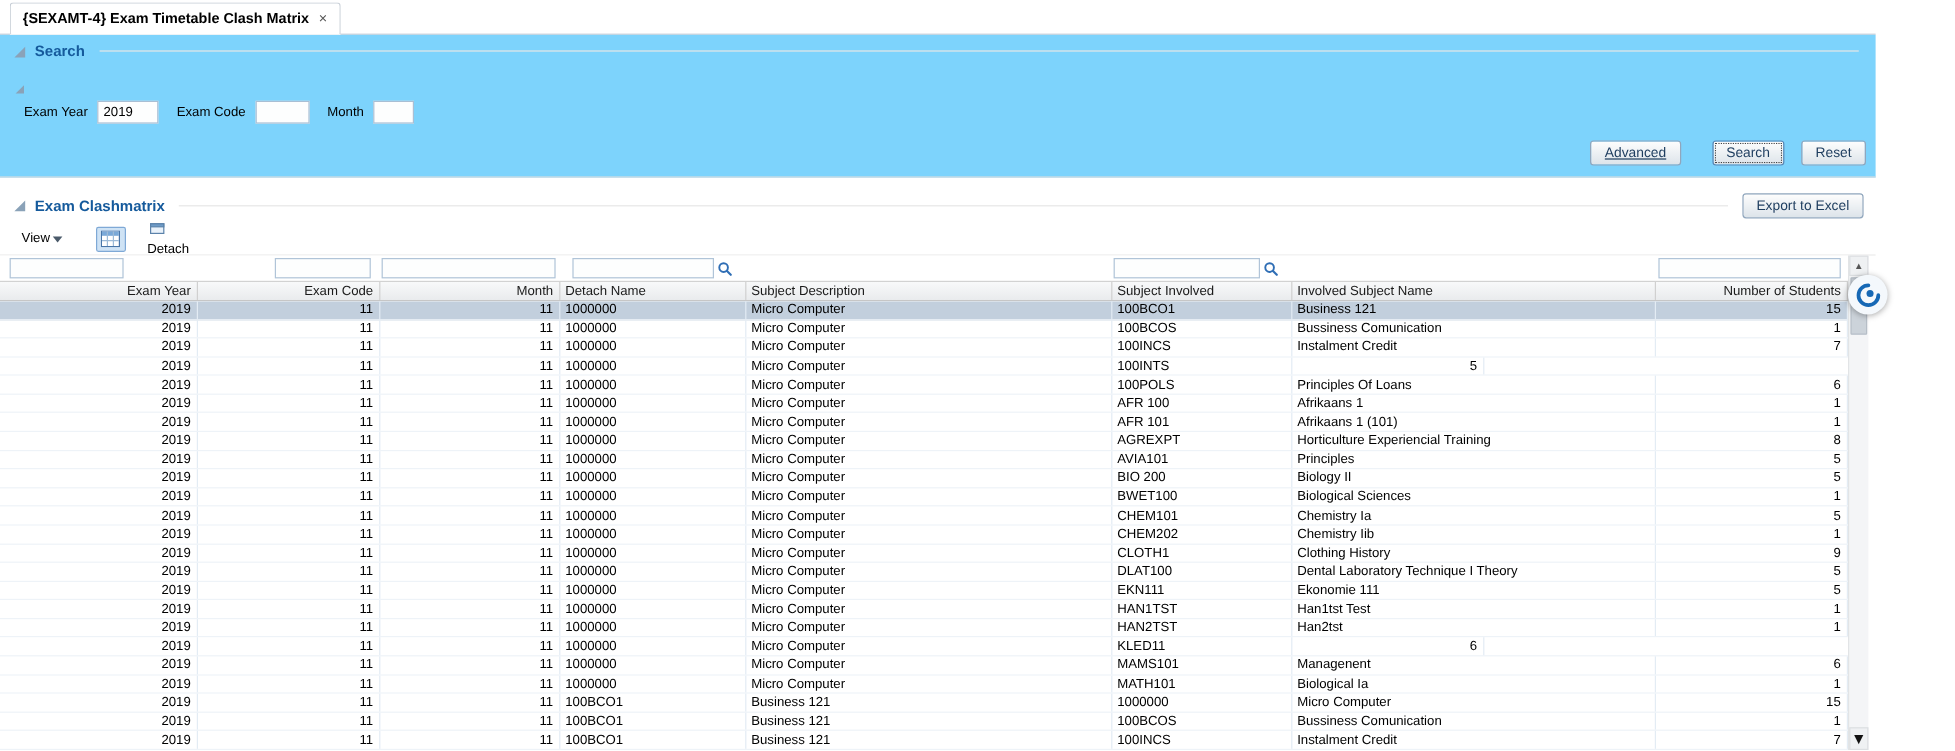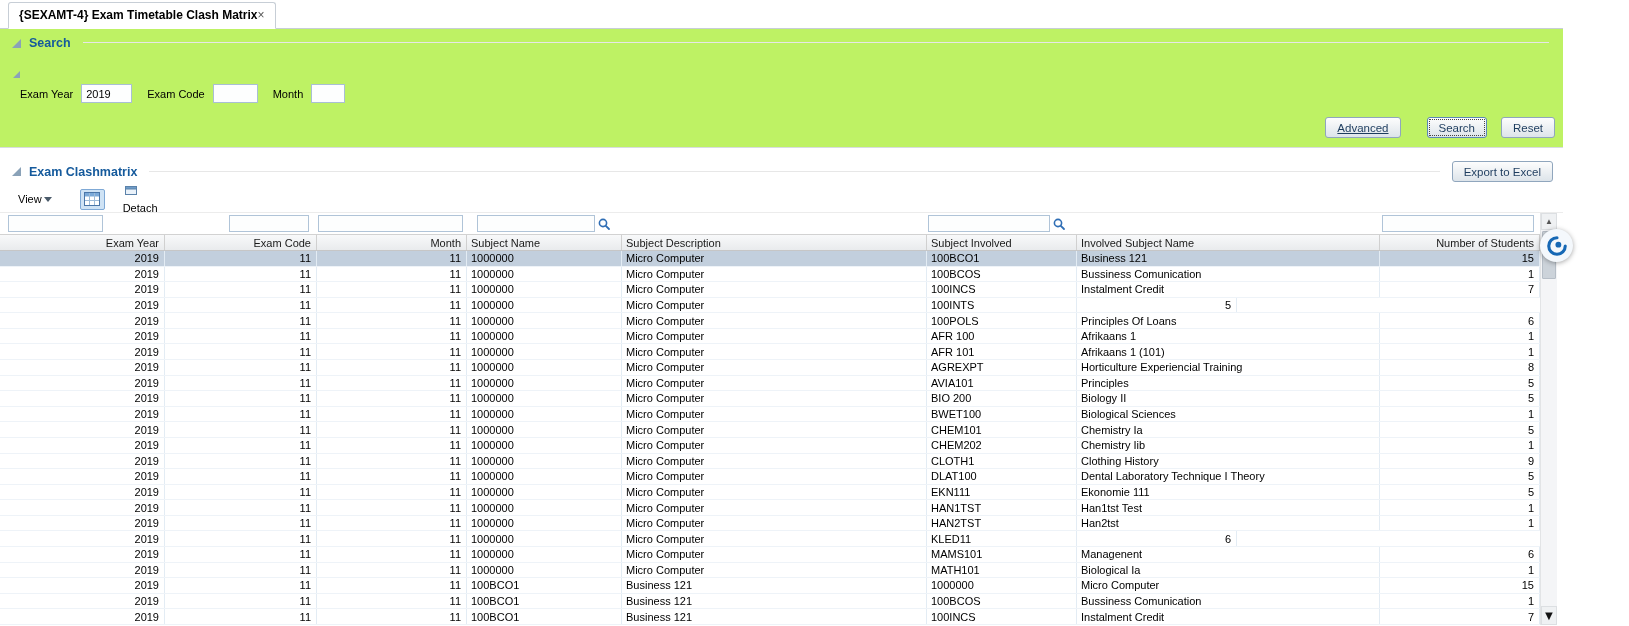--- a/index.html
+++ b/index.html
@@ -6,36 +6,36 @@
   html, body {
     width: 1629px; height: 626px; overflow: hidden;
     background: #fff; color: #000;
     font-family: "Liberation Sans", sans-serif; font-size: 11px;
   }
   .app { width: 1563px; position: relative; }
 
   
   .tabbar { height: 29px; display: flex; align-items: flex-end; padding-left: 8px;
             border-bottom: 1px solid #c7ced6; background: #fff; }
-  .tab { display: flex; align-items: center; padding: 5px 10px 6px 10px;
+  .tab { display: flex; align-items: center; gap: 8px; padding: 5px 10px 6px 10px;
          border: 1px solid #c7ced6; border-bottom: 1px solid #fff; border-radius: 3px 3px 0 0;
          background: #fff; margin-bottom: -1px; position: relative; z-index: 2; }
   .tab-label { font-weight: bold; font-size: 12px; }
   .tab-close { color: #555; font-size: 12px; line-height: 1; }
 
   
   .panel-header { display: flex; align-items: center; padding: 7px 10px 4px 12px; }
   .disc { width: 0; height: 0; border-left: 9px solid transparent;
           border-bottom: 9px solid #8aa2b8; margin-right: 8px; flex: none; }
   .disc.small { border-left-width: 7px; border-bottom-width: 7px; }
   .panel-title { font-weight: bold; font-size: 12.5px; color: #155a9c; white-space: nowrap; }
   .header-rule { flex: 1; height: 2px; border-top: 1px solid #e7e7e7; margin: 0 4px 0 12px; }
 
   
-  .search-panel { border-bottom: 1px solid #d8dce0; padding-bottom: 7px; background: #bef264; }
+  .search-panel { border-bottom: 1px solid #d8dce0; padding-bottom: 7px; background: #7dd3fc; }
   .inner-disc-row { padding: 5px 0 0 13px; }
   .form-row { display: flex; align-items: center; padding: 13px 0 2px 20px; }
   .field { display: flex; align-items: center; margin-right: 15px; }
   .field label { margin-right: 8px; }
   .tinput { height: 19px; border: 1px solid #a9bfd4; background: #fdfefe; padding: 1px 4px;
             font: 11px "Liberation Sans", sans-serif; color: #000; }
   .w-year { width: 51px; } .w-code { width: 45px; } .w-month { width: 34px; }
   .buttons-row { display: flex; justify-content: flex-end; align-items: center;
                  padding: 12px 8px 2px 0; gap: 14px; }
   .btn { font: 11.5px "Liberation Sans", sans-serif; color: #1d3c5e;
@@ -211,21 +211,21 @@
           <div class="fcell w6"></div>
           <div class="fcell w7">
             <input class="finput" type="text" style="width: 152px; margin-left: 2px;">
           </div>
         </div>
 
         <div class="header-row">
           <div class="hcell num w0">Exam Year</div>
           <div class="hcell num w1">Exam Code</div>
           <div class="hcell num w2">Month</div>
-          <div class="hcell w3">Subject Name</div>
+          <div class="hcell w3">Detach Name</div>
           <div class="hcell w4">Subject Description</div>
           <div class="hcell w5">Subject Involved</div>
           <div class="hcell w6">Involved Subject Name</div>
           <div class="hcell num w7">Number of Students</div>
         </div>
 
         <div class="table-body">
 
             <div class="trow selected">
               <div class="cell num w0">2019</div>

